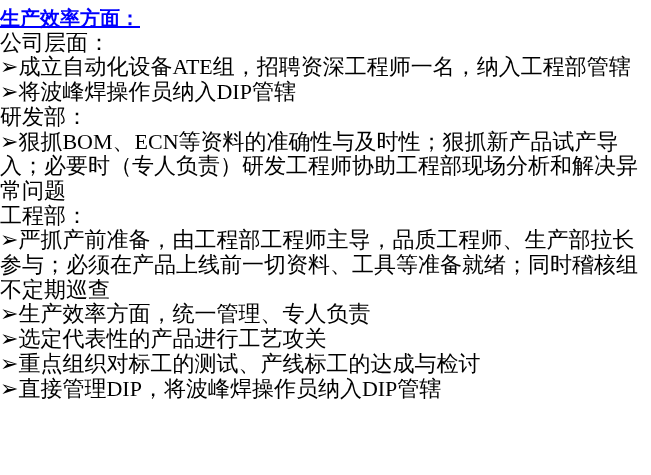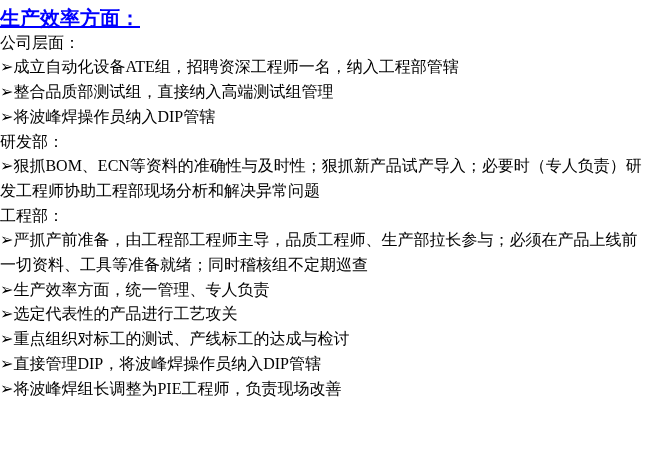--- a/index.html
+++ b/index.html
@@ -18,42 +18,40 @@
     padding: 6px 4px 0 0;
     width: 643px;
   }
   .title {
     font-size: 20px;
     line-height: 24.7px;
     font-weight: bold;
     text-decoration: underline;
   }
   .line {
-    font-size: 16px;
+    font-size: 22px;
     line-height: 24.7px;
     color: #000000;
     word-break: break-all;
   }
   .bullet .arrow {
     letter-spacing: 0;
   }
 </style>
 </head>
 <body style="background: rgb(255, 255, 255);">
 
 <div class="doc">
   <div class="title" style="color: rgb(0, 0, 255);">生产效率方面：</div>
   <div id="content">
       <div class="line">公司层面：</div>
       <div class="line bullet"><span class="arrow">➢</span><span>成立自动化设备ATE组，招聘资深工程师一名，纳入工程部管辖</span></div>
-      <div class="line bullet"><span class="arrow">➢</span><span>整合品质部测试组，直接纳入高端测试组管理</span></div>
       <div class="line bullet"><span class="arrow">➢</span><span>将波峰焊操作员纳入DIP管辖</span></div>
       <div class="line">研发部：</div>
       <div class="line bullet"><span class="arrow">➢</span><span>狠抓BOM、ECN等资料的准确性与及时性；狠抓新产品试产导入；必要时（专人负责）研发工程师协助工程部现场分析和解决异常问题</span></div>
       <div class="line">工程部：</div>
       <div class="line bullet"><span class="arrow">➢</span><span>严抓产前准备，由工程部工程师主导，品质工程师、生产部拉长参与；必须在产品上线前一切资料、工具等准备就绪；同时稽核组不定期巡查</span></div>
       <div class="line bullet"><span class="arrow">➢</span><span>生产效率方面，统一管理、专人负责</span></div>
       <div class="line bullet"><span class="arrow">➢</span><span>选定代表性的产品进行工艺攻关</span></div>
       <div class="line bullet"><span class="arrow">➢</span><span>重点组织对标工的测试、产线标工的达成与检讨</span></div>
       <div class="line bullet"><span class="arrow">➢</span><span>直接管理DIP，将波峰焊操作员纳入DIP管辖</span></div>
-      <div class="line bullet"><span class="arrow">➢</span><span>将波峰焊组长调整为PIE工程师，负责现场改善</span></div>
     </div>
 </div>
 
 </body></html>

